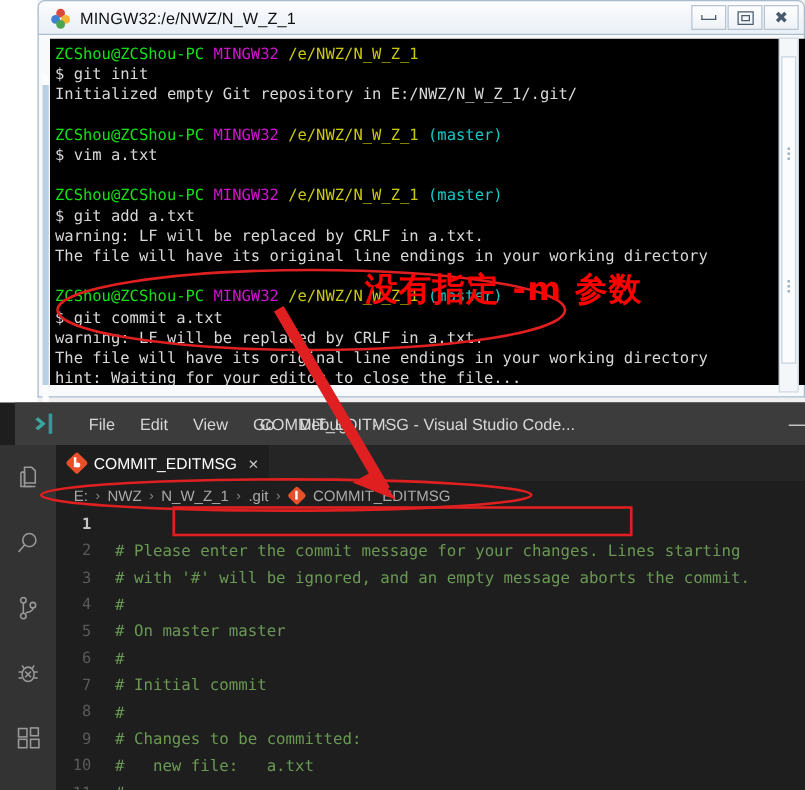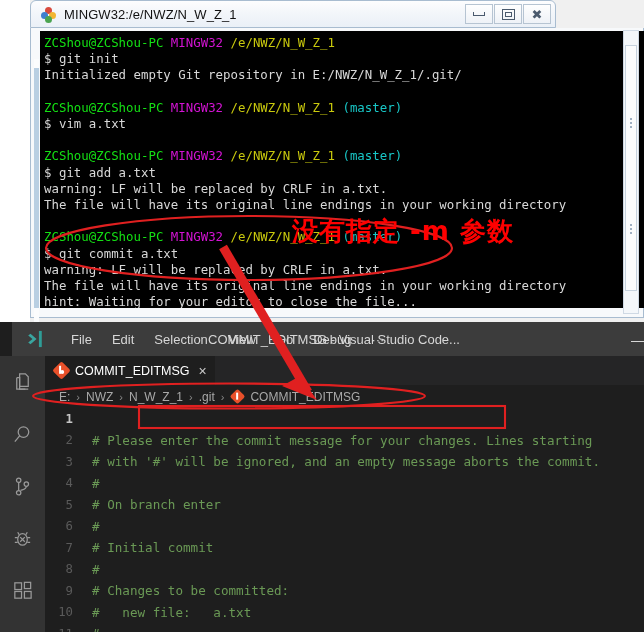--- a/index.html
+++ b/index.html
@@ -11,21 +11,21 @@
     position:relative;
   }
 
   
   #terminal-window{
     position:absolute;left:30px;top:0px;width:614px;height:322px;
     background:#f0f0f0;
     box-sizing:border-box;
   }
   #terminal-titlebar{
-    position:absolute;left:0;top:0;width:526px;height:28px;
+    position:absolute;left:0;top:0;width:614px;height:28px;
     background:linear-gradient(to bottom,#fdfdfe 0%,#f3f6fa 45%,#eaf0f7 100%);
     border:1px solid #a8bcd0;
     border-radius:6px 6px 0 0;
     box-sizing:border-box;
     display:flex;align-items:center;
   }
   #mingw-icon{
     width:15px;height:15px;margin-left:10px;margin-right:8px;
     position:relative;flex:none;
   }
@@ -234,21 +234,20 @@
 
   <div id="vs-menubar">
     <span id="vs-logo">
       <svg width="22" height="22" viewBox="0 0 24 24">
         <path d="M3.5 8.2 L6 6.4 L12.6 12 L6 17.6 L3.5 15.8 L8.2 12 Z" fill="#3aa6a0"></path>
         <rect x="15.2" y="3.2" width="3.1" height="17.6" fill="#2f9d97"></rect>
       </svg>
     </span>
     <span class="vs-menu-item">File</span>
     <span class="vs-menu-item">Edit</span>
-    <span class="vs-menu-item">Selection</span>
     <span class="vs-menu-item">View</span>
     <span class="vs-menu-item">Go</span>
     <span class="vs-menu-item">Debug</span>
     <span class="vs-menu-item">···</span>
 
     <span id="vs-window-title">COMMIT_EDITMSG - Visual Studio Code...</span>
     <span id="vs-min-btn">—</span>
   </div>
 
   <div id="vs-activitybar">
@@ -313,21 +312,21 @@
       <span class="bc-sep">›</span>
       <span class="bc-diamond"></span>
       <span class="bc-item">COMMIT_EDITMSG</span>
     </div>
 
     <div id="vs-code-body">
         <div class="code-line active"><span class="ln">1</span><span class="code-txt"></span></div>
         <div class="code-line"><span class="ln">2</span><span class="code-txt"># Please enter the commit message for your changes. Lines starting</span></div>
         <div class="code-line"><span class="ln">3</span><span class="code-txt"># with '#' will be ignored, and an empty message aborts the commit.</span></div>
         <div class="code-line"><span class="ln">4</span><span class="code-txt">#</span></div>
-        <div class="code-line"><span class="ln">5</span><span class="code-txt"># On branch enter</span></div>
+        <div class="code-line"><span class="ln">5</span><span class="code-txt"># On master master</span></div>
         <div class="code-line"><span class="ln">6</span><span class="code-txt">#</span></div>
         <div class="code-line"><span class="ln">7</span><span class="code-txt"># Initial commit</span></div>
         <div class="code-line"><span class="ln">8</span><span class="code-txt">#</span></div>
         <div class="code-line"><span class="ln">9</span><span class="code-txt"># Changes to be committed:</span></div>
         <div class="code-line"><span class="ln">10</span><span class="code-txt">#   new file:   a.txt</span></div>
         <div class="code-line"><span class="ln">11</span><span class="code-txt">#</span></div>
       </div>
   </div>
 </div>
 

